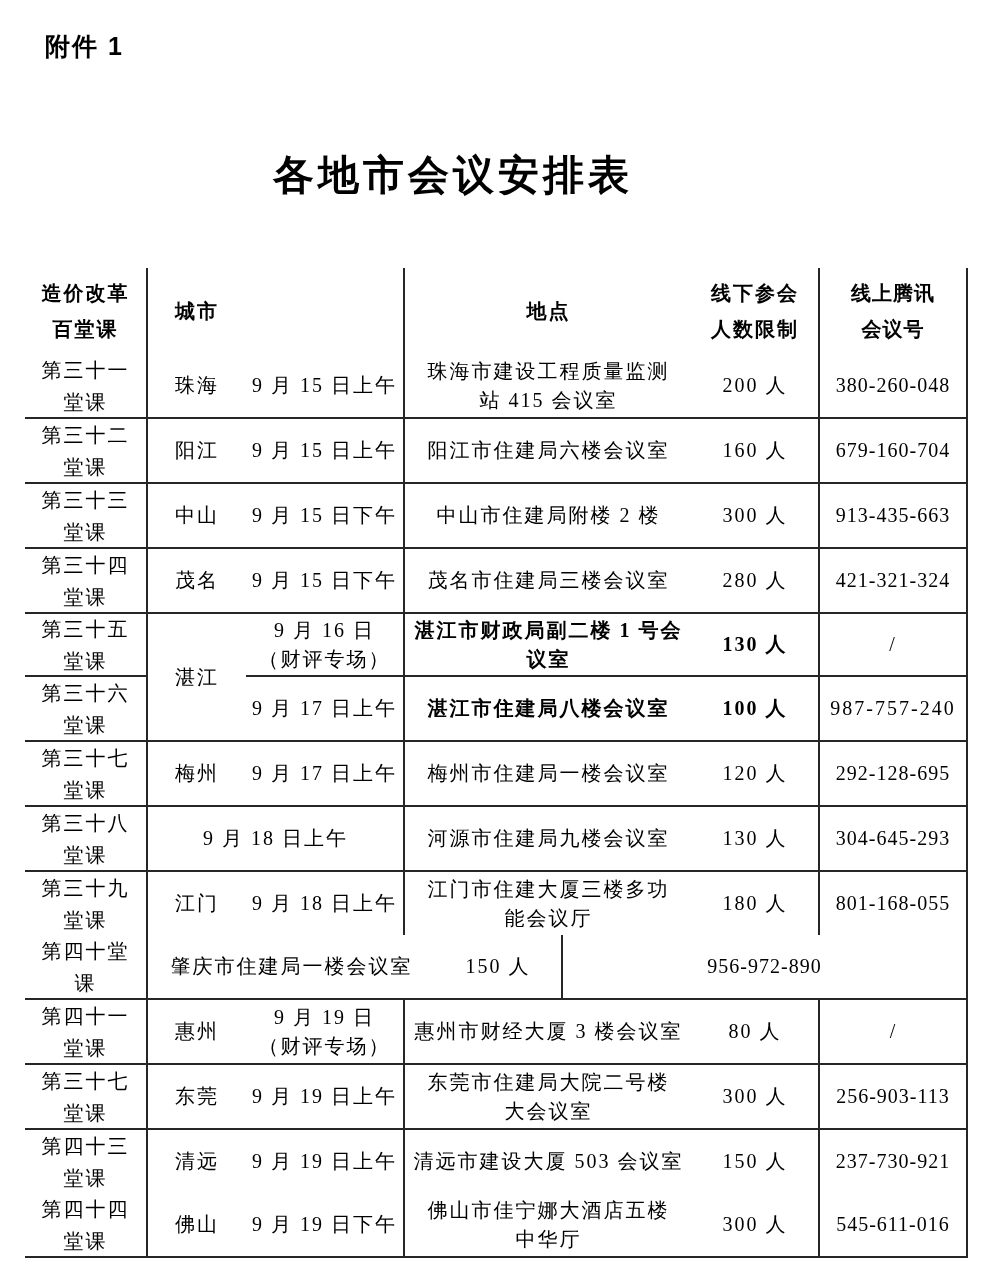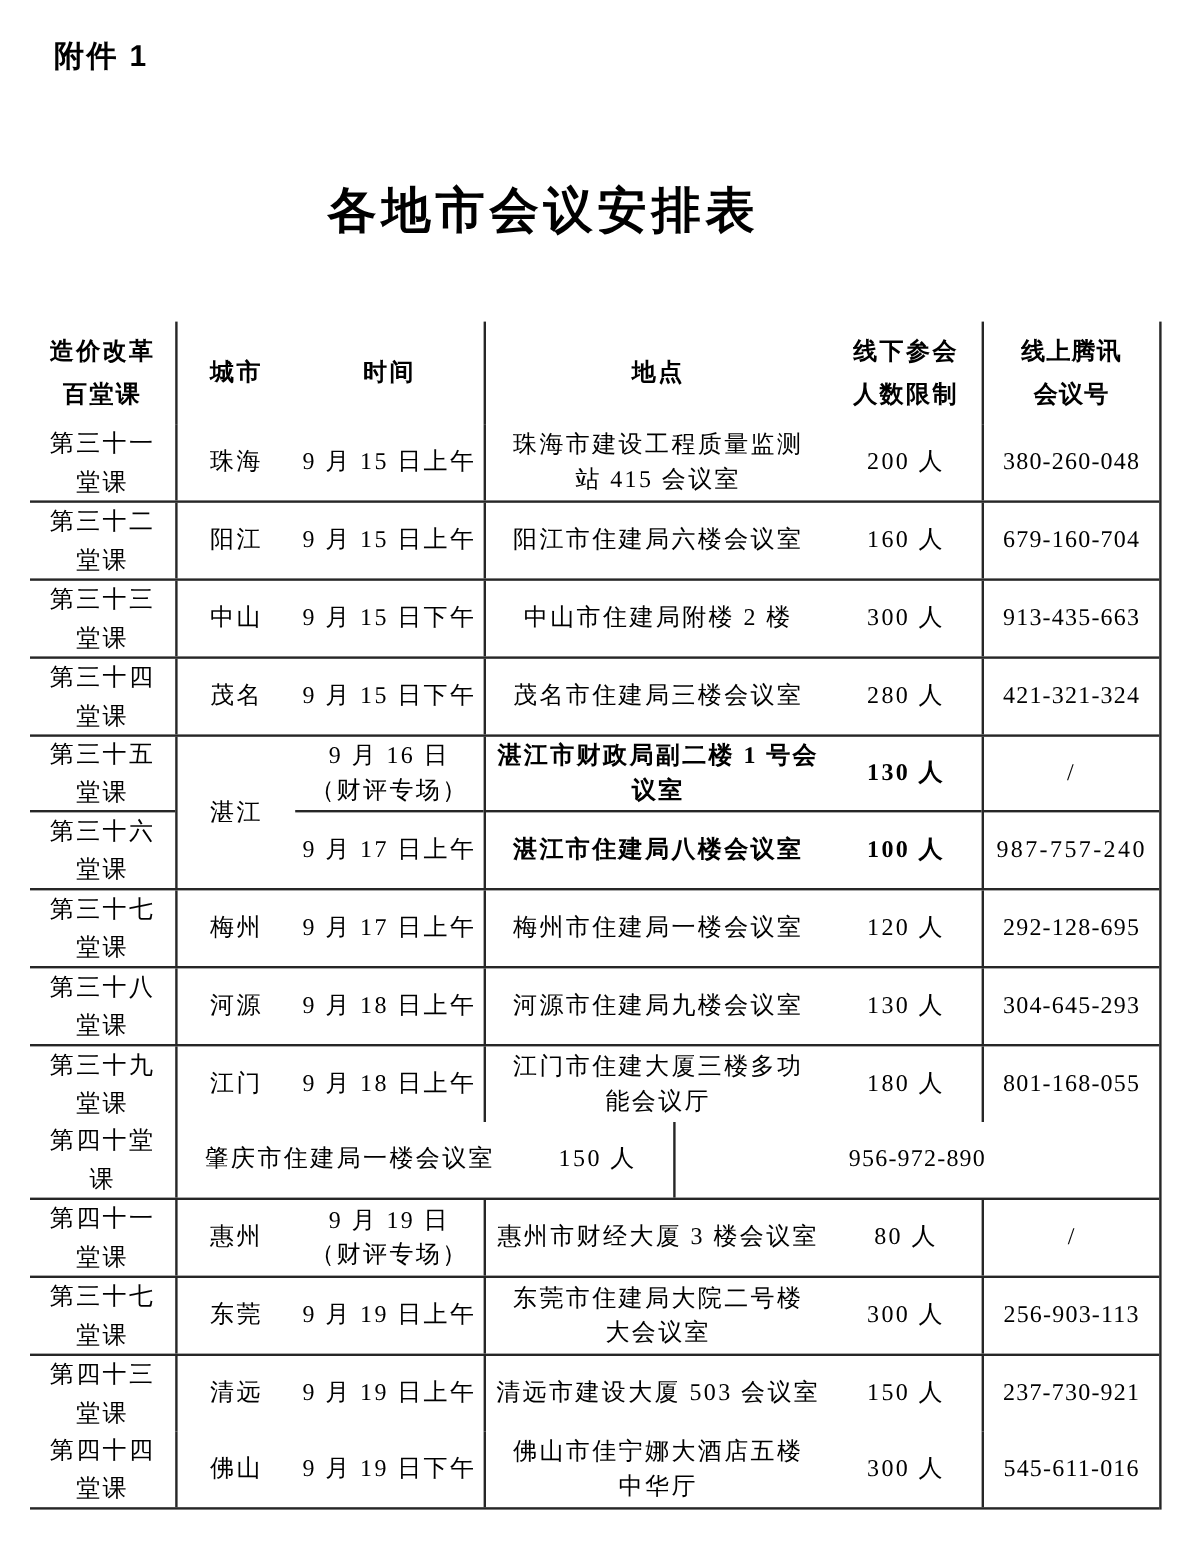--- a/index.html
+++ b/index.html
@@ -60,21 +60,20 @@
   <div class="title">各地市会议安排表</div>
 
   <div class="tbl">
 
     <div class="block">
       <div class="row rh">
         <div class="c1 cell th">造价改革
 百堂课</div>
         <div class="c2">
           <div class="city cell th">城市</div>
-          <div class="time cell th">时间</div>
         </div>
         <div class="c3">
           <div class="loc cell th">地点</div>
           <div class="cnt cell th">线下参会
 人数限制</div>
         </div>
         <div class="c5 cell th">线上腾讯
 会议号</div>
       </div>
       <div class="row r63">
@@ -189,21 +188,20 @@
         </div>
         <div class="c5 cell">292-128-695</div>
       </div>
     </div>
 
     <div class="block">
       <div class="row r63">
         <div class="c1 cell lesson">第三十八
 堂课</div>
         <div class="c2">
-          <div class="city cell">河源</div>
           <div class="time cell">9 月 18 日上午</div>
         </div>
         <div class="c3">
           <div class="loc cell">河源市住建局九楼会议室</div>
           <div class="cnt cell">130 人</div>
         </div>
         <div class="c5 cell">304-645-293</div>
       </div>
     </div>
 

